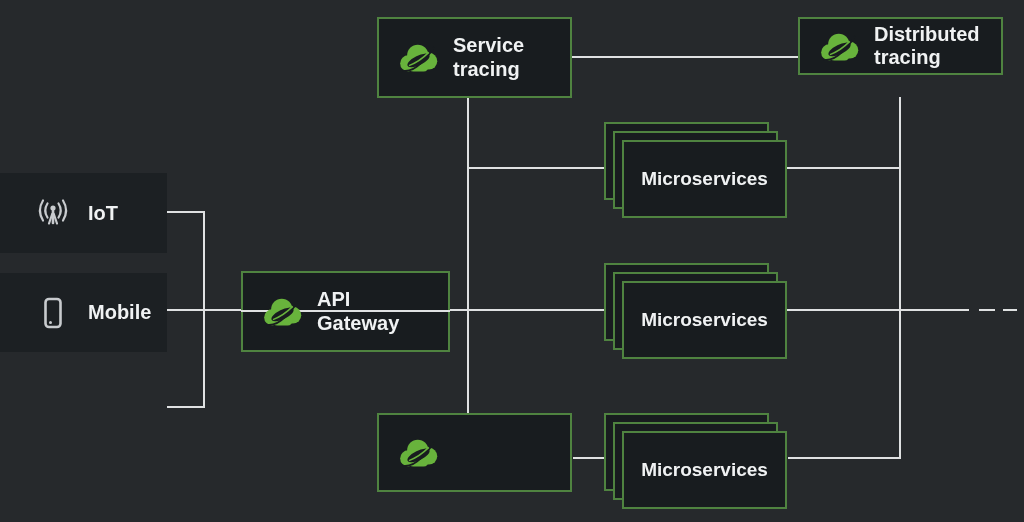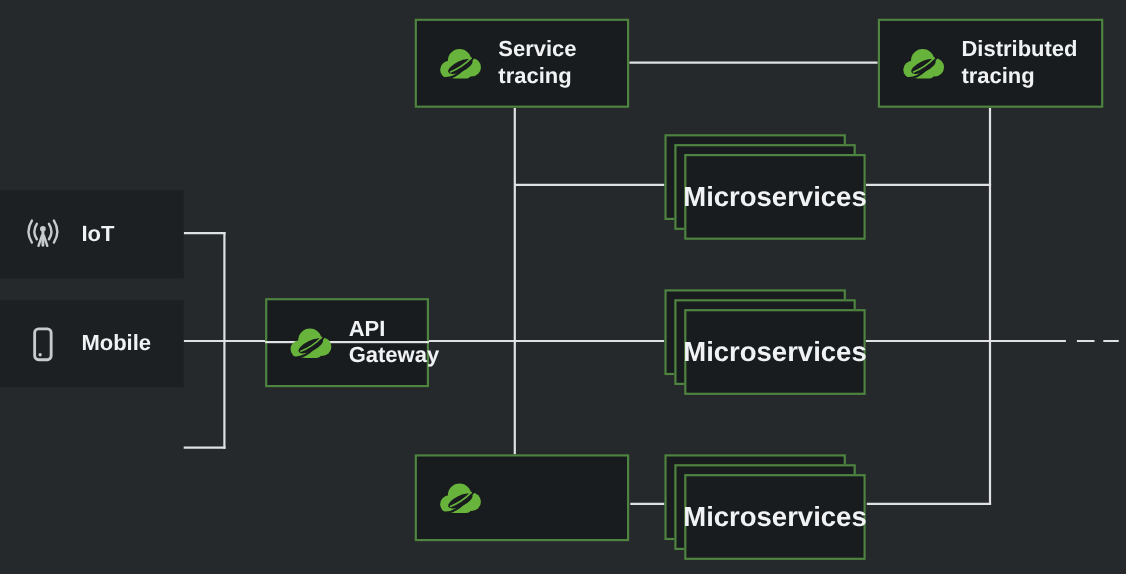--- a/index.html
+++ b/index.html
@@ -32,43 +32,43 @@
   
   .through-line{
     position:absolute;left:-2px;right:-2px;top:37px;height:2px;z-index:1;
     background:var(--line,#dfe1e2);
   }
 
   
   .client{
     position:absolute;z-index:2;box-sizing:border-box;
     background:var(--client-fill,#1c2023);
-    display:flex;align-items:center;gap:14px;padding-left:18px;
+    display:flex;align-items:center;gap:14px;padding-left:32px;
   }
   .client-icon{width:42px;display:flex;justify-content:center;align-items:center;}
   .client-icon svg{stroke:var(--icon-gray,#c8cbce);}
   .client-icon .fillpart{fill:var(--icon-gray,#c8cbce);}
   .client-label{color:var(--text,#f0f2f3);font-size:20px;font-weight:600;}
 
   
   .stack{position:absolute;z-index:2;width:183px;height:96px;}
   .stack .card{
     position:absolute;width:165px;height:78px;box-sizing:border-box;
     background:var(--node-fill,#181c1f);
     border:2px solid var(--box-border,#4f8340);
   }
   .card.back{left:0;top:0;}
   .card.mid{left:9px;top:9px;}
   .card.front{left:18px;top:18px;display:flex;align-items:center;justify-content:center;}
-  .stack-label{color:var(--text,#f0f2f3);font-size:25px;font-weight:600;text-align:center;}
+  .stack-label{color:var(--text,#f0f2f3);font-size:19px;font-weight:600;text-align:center;}
 
   
   #node-service-registry{left:377px;top:17px;width:195px;height:81px;}
-  #node-distributed-tracing{left:798px;top:17px;width:205px;height:81px;}
-  #node-api-gateway{left:241px;top:271px;width:149px;height:81px;}
+  #node-distributed-tracing{left:798px;top:17px;width:205px;height:58px;}
+  #node-api-gateway{left:241px;top:271px;width:209px;height:81px;}
   #node-config-server{left:377px;top:413px;width:195px;height:79px;}
 
   #client-iot{left:0;top:173px;width:167px;height:80px;}
   #client-mobile{left:0;top:273px;width:167px;height:79px;}
   #client-browser{left:0;top:366px;width:167px;height:78px;}
 
   #stack-1{left:604px;top:122px;}
   #stack-2{left:604px;top:263px;}
   #stack-3{left:604px;top:413px;}
 </style>

